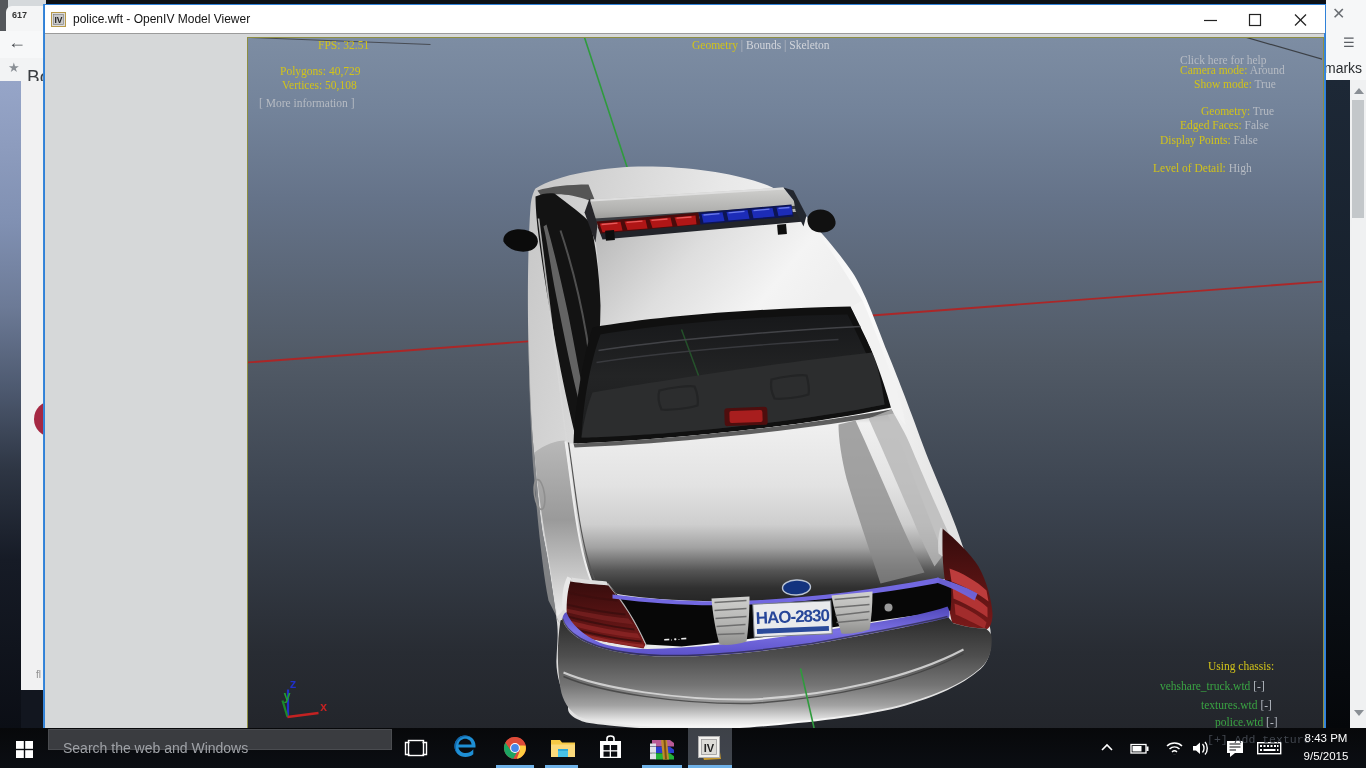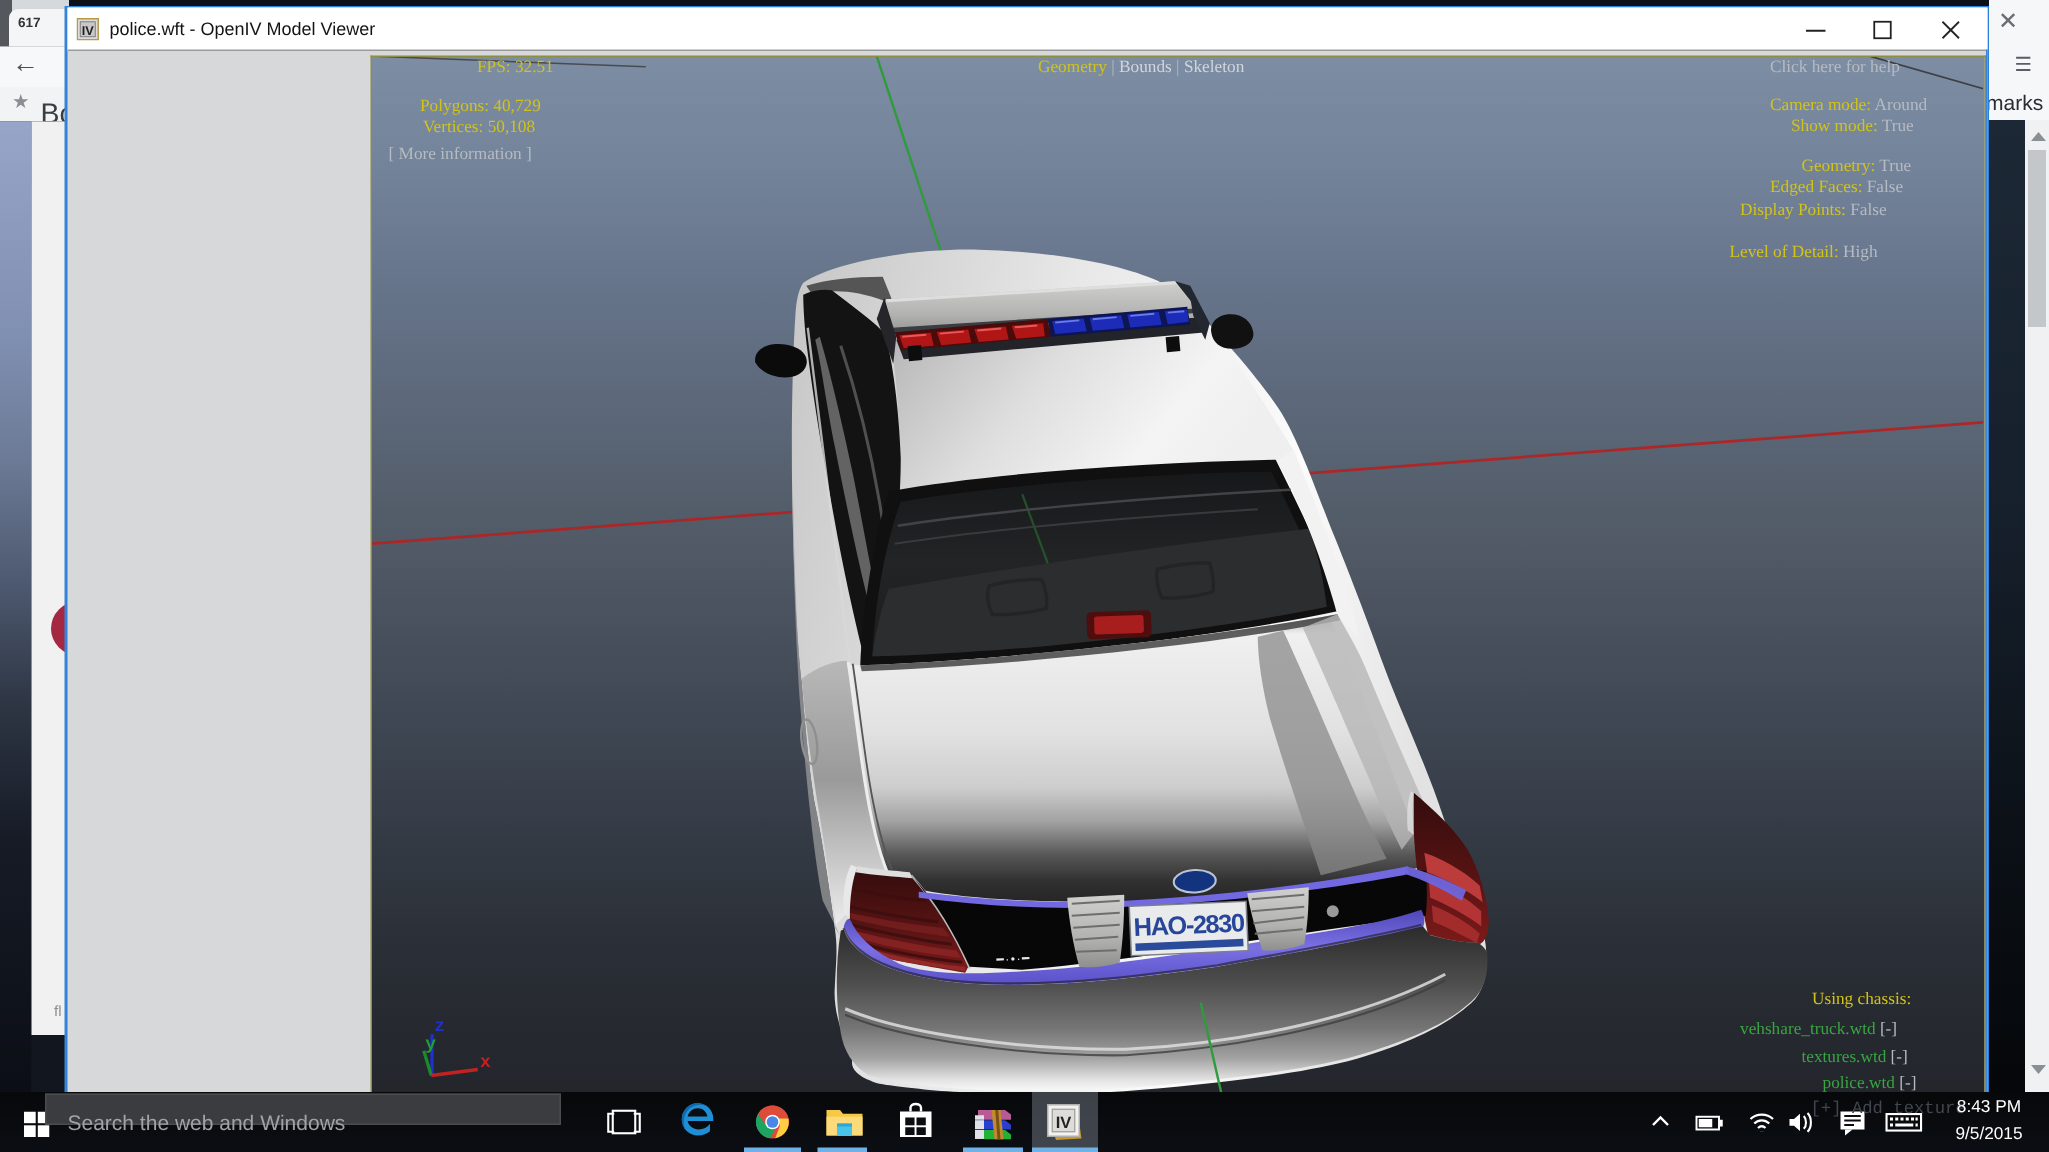--- a/index.html
+++ b/index.html
@@ -51,21 +51,21 @@
 #cb svg{position:absolute;left:0px;top:-1px}
 
 #vp{left:202px;top:32px;width:1077px;height:732px;overflow:hidden;border:1.5px solid #8e8e42;border-bottom:none;background:linear-gradient(#7d8da3 0%,#73839a 10%,#657389 22%,#515a66 44%,#3c4450 63%,#282c33 84%,#202227 100%)}
 .mono{font-family:Liberation Serif, serif;font-size:11.5px;white-space:pre;line-height:13px}
 .yel{color:#d2c319}
 .gry{color:#b6bbc3}
 .wht{color:#d2d5db}
 .grn{color:#3aa443}
 
 #task{left:0;top:728px;width:1366px;height:40px;background:linear-gradient(#07080a,#0b0e13)}
-#task .search{left:30px;top:1px;width:344px;height:21px;background:#3a3c40;border:1px solid #4a4c50}
+#task .search{left:48px;top:1px;width:344px;height:21px;background:#3a3c40;border:1px solid #4a4c50}
 #task .stxt{left:14px;top:10px;font-size:14px;color:#9fa2a7}
 #task .clock{left:1296px;top:1px;width:60px;text-align:center;font-size:11.5px;color:#fff;line-height:18px}
 #task .openivbtn{left:688px;top:0px;width:44px;height:40px;background:rgba(190,200,215,0.30)}
 .ul{position:absolute;top:37px;height:3px;background:#6fb2e8}
 #task .addtex{left:1207px;top:5px;font-family:"Liberation Mono",monospace;font-size:11.5px;color:#41464e}
 </style>
 </head>
 <body>
 
 <div id="deskL" class="abs">
@@ -321,21 +321,21 @@
 <text x="283" y="699" fill="#1fa032">y</text>
 <text x="319.5" y="710.5" fill="#c32222">x</text>
 </g>
 </svg>
 
   <div class="abs mono yel" style="left:70px;top:0.5px">FPS: 32.51</div>
   <div class="abs mono yel" style="left:32px;top:27px">Polygons: 40,729</div>
   <div class="abs mono yel" style="left:34px;top:41px">Vertices: 50,108</div>
   <div class="abs mono gry" style="left:11px;top:59px">[ More information ]</div>
   <div class="abs mono" style="left:444px;top:0.5px"><span class="yel">Geometry</span><span class="gry"> | </span><span class="wht">Bounds</span><span class="gry"> | </span><span class="wht">Skeleton</span></div>
-  <div class="abs mono gry" style="left:932px;top:1px">Click here for help</div>
+  <div class="abs mono gry" style="left:932px;top:16px">Click here for help</div>
   <div class="abs mono" style="left:932px;top:25.5px"><span class="yel">Camera mode:</span><span class="gry"> Around</span></div>
   <div class="abs mono" style="left:946px;top:39.5px"><span class="yel">Show mode:</span><span class="gry"> True</span></div>
   <div class="abs mono" style="left:953px;top:67px"><span class="yel">Geometry:</span><span class="gry"> True</span></div>
   <div class="abs mono" style="left:932px;top:81px"><span class="yel">Edged Faces:</span><span class="gry"> False</span></div>
   <div class="abs mono" style="left:912px;top:95.5px"><span class="yel">Display Points:</span><span class="gry"> False</span></div>
   <div class="abs mono" style="left:905px;top:124px"><span class="yel">Level of Detail:</span><span class="gry"> High</span></div>
   <div class="abs mono yel" style="left:960px;top:622px">Using chassis:</div>
   <div class="abs mono" style="left:912px;top:642px"><span class="grn">vehshare_truck.wtd</span><span class="gry"> [-]</span></div>
   <div class="abs mono" style="left:953px;top:661px"><span class="grn">textures.wtd</span><span class="gry"> [-]</span></div>
   <div class="abs mono" style="left:967px;top:678px"><span class="grn">police.wtd</span><span class="gry"> [-]</span></div>

